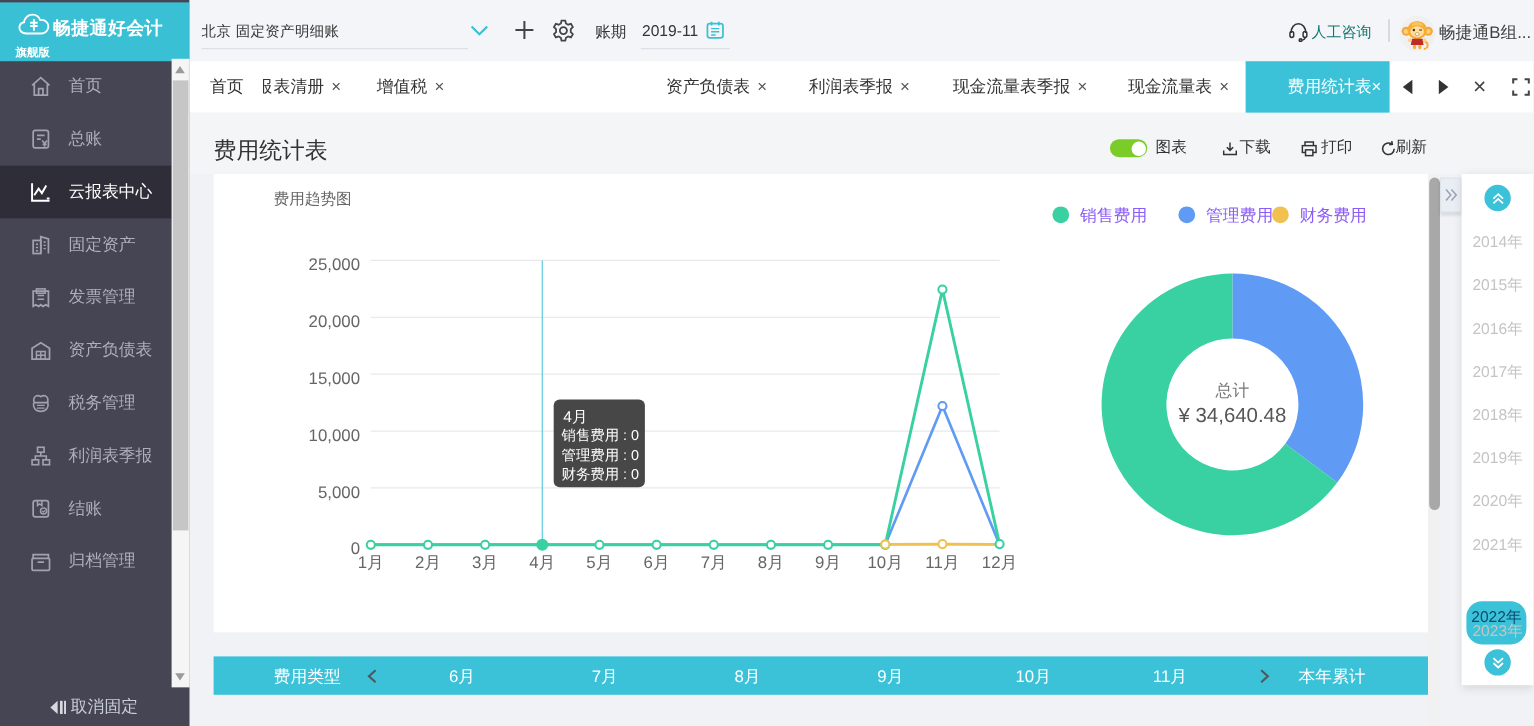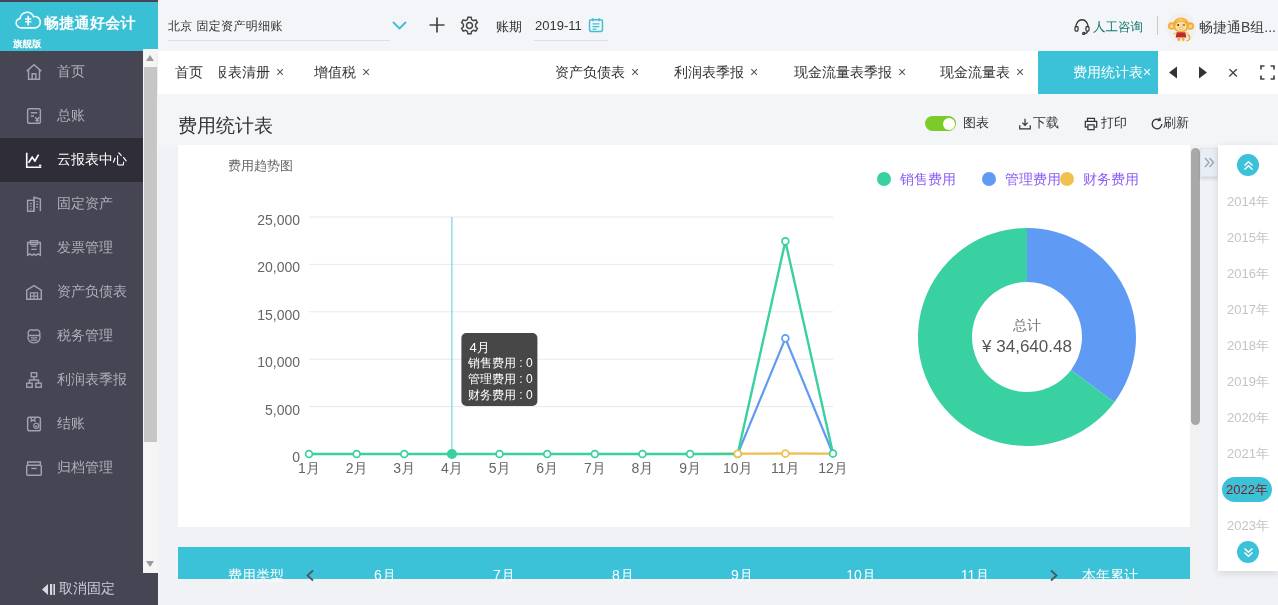--- a/index.html
+++ b/index.html
@@ -59,30 +59,30 @@
 .tools { position:absolute; left:0; top:14px; width:1120px; height:30px;font-family:Liberation Serif, serif; }
 
 
 #content { position:absolute; left:158px; top:145px; right:0; bottom:0; background:#f0f2f5; }
 #card { position:absolute; left:20px; top:0; width:1012px; height:382px; background:#fff; }
 .cardtitle { position:absolute; left:50px; top:12px; font-size:13px; color:#666; }
 .legend { position:absolute; top:26px; font-size:14px; color:#8b5cf6; white-space:nowrap; }
 .legend .dot { display:inline-block; width:14px; height:14px; border-radius:50%; margin-right:9px; vertical-align:-2px; }
 
 #tablehead { position:absolute; left:20px; top:402px; width:1013px; height:32px; background:#3bc2d9; color:#fff; font-size:14px; }
-#tablehead div { position:absolute; top:12px; height:32px; line-height:32px; transform:translateX(-50%); white-space:nowrap; }
+#tablehead div { position:absolute; top:0; height:32px; line-height:32px; transform:translateX(-50%); white-space:nowrap; }
 
 
 #vscroll { position:absolute; left:1190px; top:145px; width:9px; height:460px; background:#f1f1f1; }
 #vscroll .thumb { position:absolute; left:0.5px; top:3px; width:9px; height:277px; background:#a8a8a8; border-radius:5px; }
 #collapse { position:absolute; left:1200px; top:148px; width:18px; height:29px; background:#e9edf4; border:1px solid #dfe3ea; box-shadow:0 2px 3px rgba(0,0,0,0.12); color:#9aa3b1; display:flex; align-items:center; justify-content:center; }
 #years { position:absolute; left:1218px; top:145px; width:60px; height:426px; background:#fff; box-shadow:0 2px 8px rgba(0,0,0,0.12); font-size:13px; color:#c4c4c4; }
 .ybtn { position:absolute; left:19px; width:22px; height:22px; border-radius:50%; background:#3bc2d9; display:flex; align-items:center; justify-content:center; }
 .yitem { position:absolute; left:0; width:60px; text-align:center; }
-.ypill { position:absolute; left:4px; width:50px; height:25px; border-radius:13px; background:#3bc2d9; color:#7f1d1d; text-align:center; line-height:25px; font-size:13px; }
+.ypill { position:absolute; left:4px; width:50px; height:36px; border-radius:13px; background:#3bc2d9; color:#0c4a6e; text-align:center; line-height:25px; font-size:13px;margin-top:24px; }
 </style>
 </head>
 <body>
 <div id="app">
 
   <div id="sidebar">
     <div id="logo">
       <svg class="cloud" width="28" height="21" viewBox="0 0 34 27">
           <path d="M9 23 C4.6 23 1.8 20.3 1.8 16.9 C1.8 13.9 3.9 11.5 6.8 11 C7.3 6.3 11.2 2.8 15.8 2.8 C19.6 2.8 22.8 5.2 24.1 8.6 C24.6 8.5 25.1 8.4 25.7 8.4 C29.7 8.4 32.8 11.6 32.8 15.6 C32.8 19.6 29.7 23 25.7 23 Z" fill="none" stroke="#fff" stroke-width="2"></path>
           <path d="M17.3 7.5 L17.3 20 M13.3 11.5 L21.3 11.5 M13.3 15 L21.3 15" stroke="#fff" stroke-width="2"></path>

